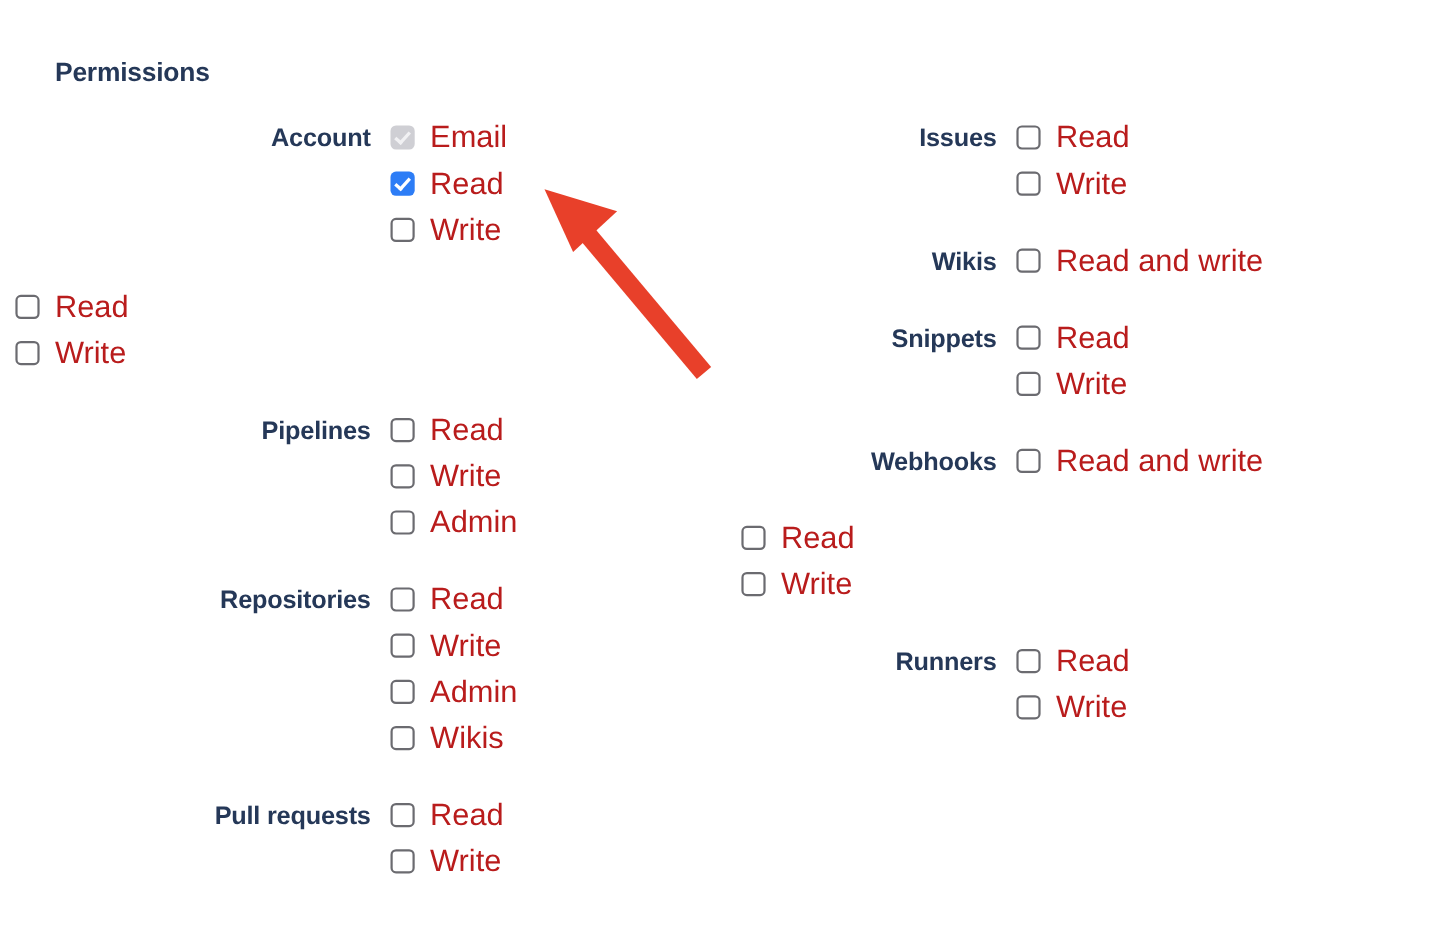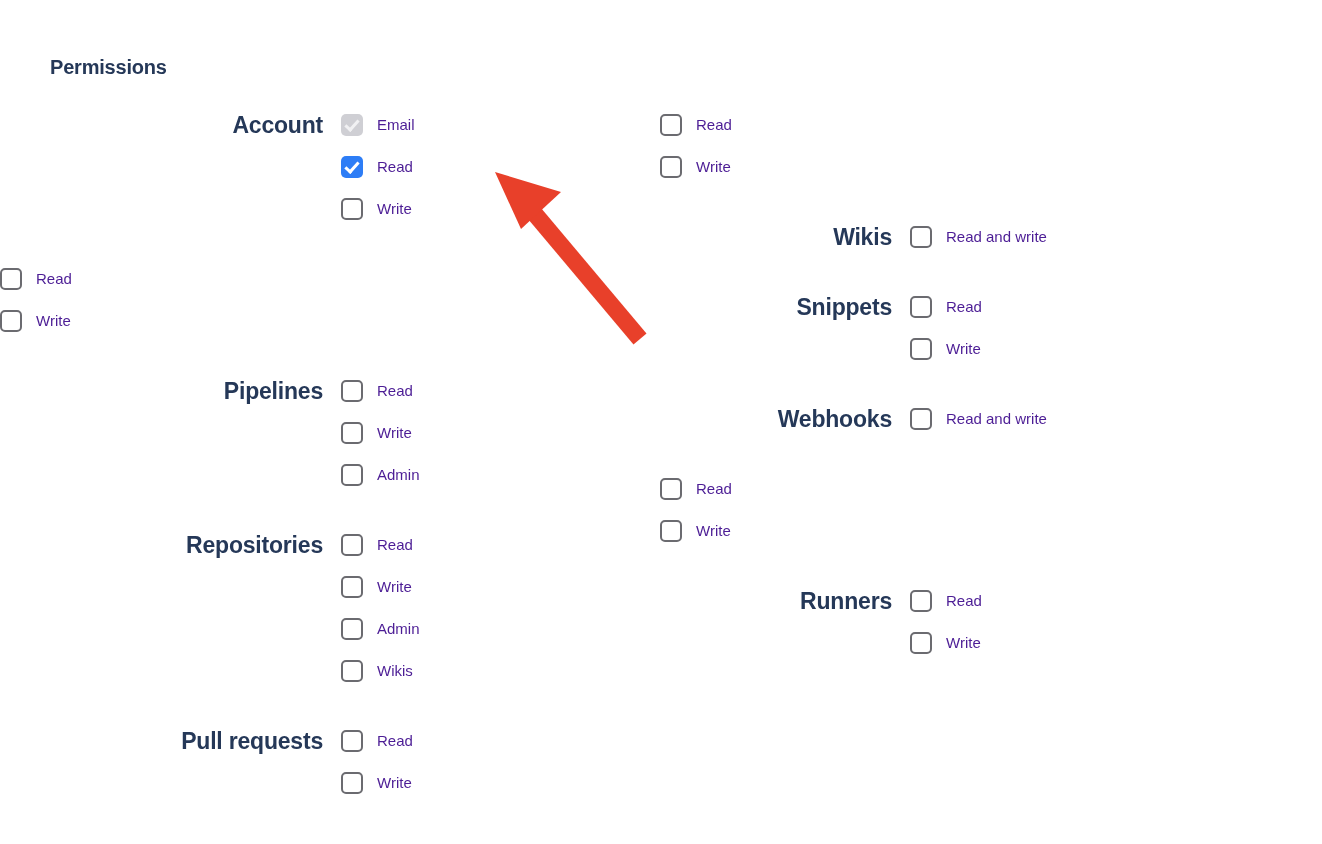--- a/index.html
+++ b/index.html
@@ -13,21 +13,21 @@
     position: relative;
     font-family: "Liberation Sans", sans-serif;
     -webkit-font-smoothing: antialiased;
     overflow: hidden;
   }
 
   #page-title {
     position: absolute;
     left: 50px;
     top: 50px;
-    font-size: 20px;
+    font-size: 24px;
     font-weight: bold;
     color: #253858;
     letter-spacing: -0.2px;
     line-height: 34px;
   }
 
   .columns {
     position: absolute;
     left: 0;
     top: 104px;
@@ -38,20 +38,21 @@
     position: absolute;
     top: 0;
   }
   .column.left  { left: 0px;   width: 660px; }
   .column.right { left: 660px; width: 662px; }
 
   .group {
     display: flex;
     align-items: flex-start;
     margin-bottom: 28px;
+    margin-left: 14px;
   }
 
   .group-label {
     flex: 0 0 auto;
     text-align: right;
     font-size: 23px;
     font-weight: bold;
     color: #253858;
     line-height: 42px;
     letter-spacing: -0.2px;
@@ -101,22 +102,22 @@
     border: solid #ffffff;
     border-width: 0 3px 3px 0;
     transform: rotate(42deg);
   }
   .cb.disabled::after {
     border-color: #f1f1f3;
   }
 
   .option-label {
     margin-left: 14px;
-    font-size: 15px;
-    color: #4c1d95;
+    font-size: 28px;
+    color: #b91c1c;
     line-height: 28px;
     white-space: nowrap;
   }
 
   #arrow-annotation {
     position: absolute;
     left: 0;
     top: 0;
     width: 1322px;
     height: 844px;
@@ -206,20 +207,21 @@
           </div>
           <div class="option-row">
             <span class="cb"></span>
             <span class="option-label">Write</span>
           </div>
         </div>
       </div>
     </div>
   <div class="column right" id="column-right">
       <div class="group">
+        <div class="group-label">Issues</div>
         <div class="options">
           <div class="option-row">
             <span class="cb"></span>
             <span class="option-label">Read</span>
           </div>
           <div class="option-row">
             <span class="cb"></span>
             <span class="option-label">Write</span>
           </div>
         </div>

